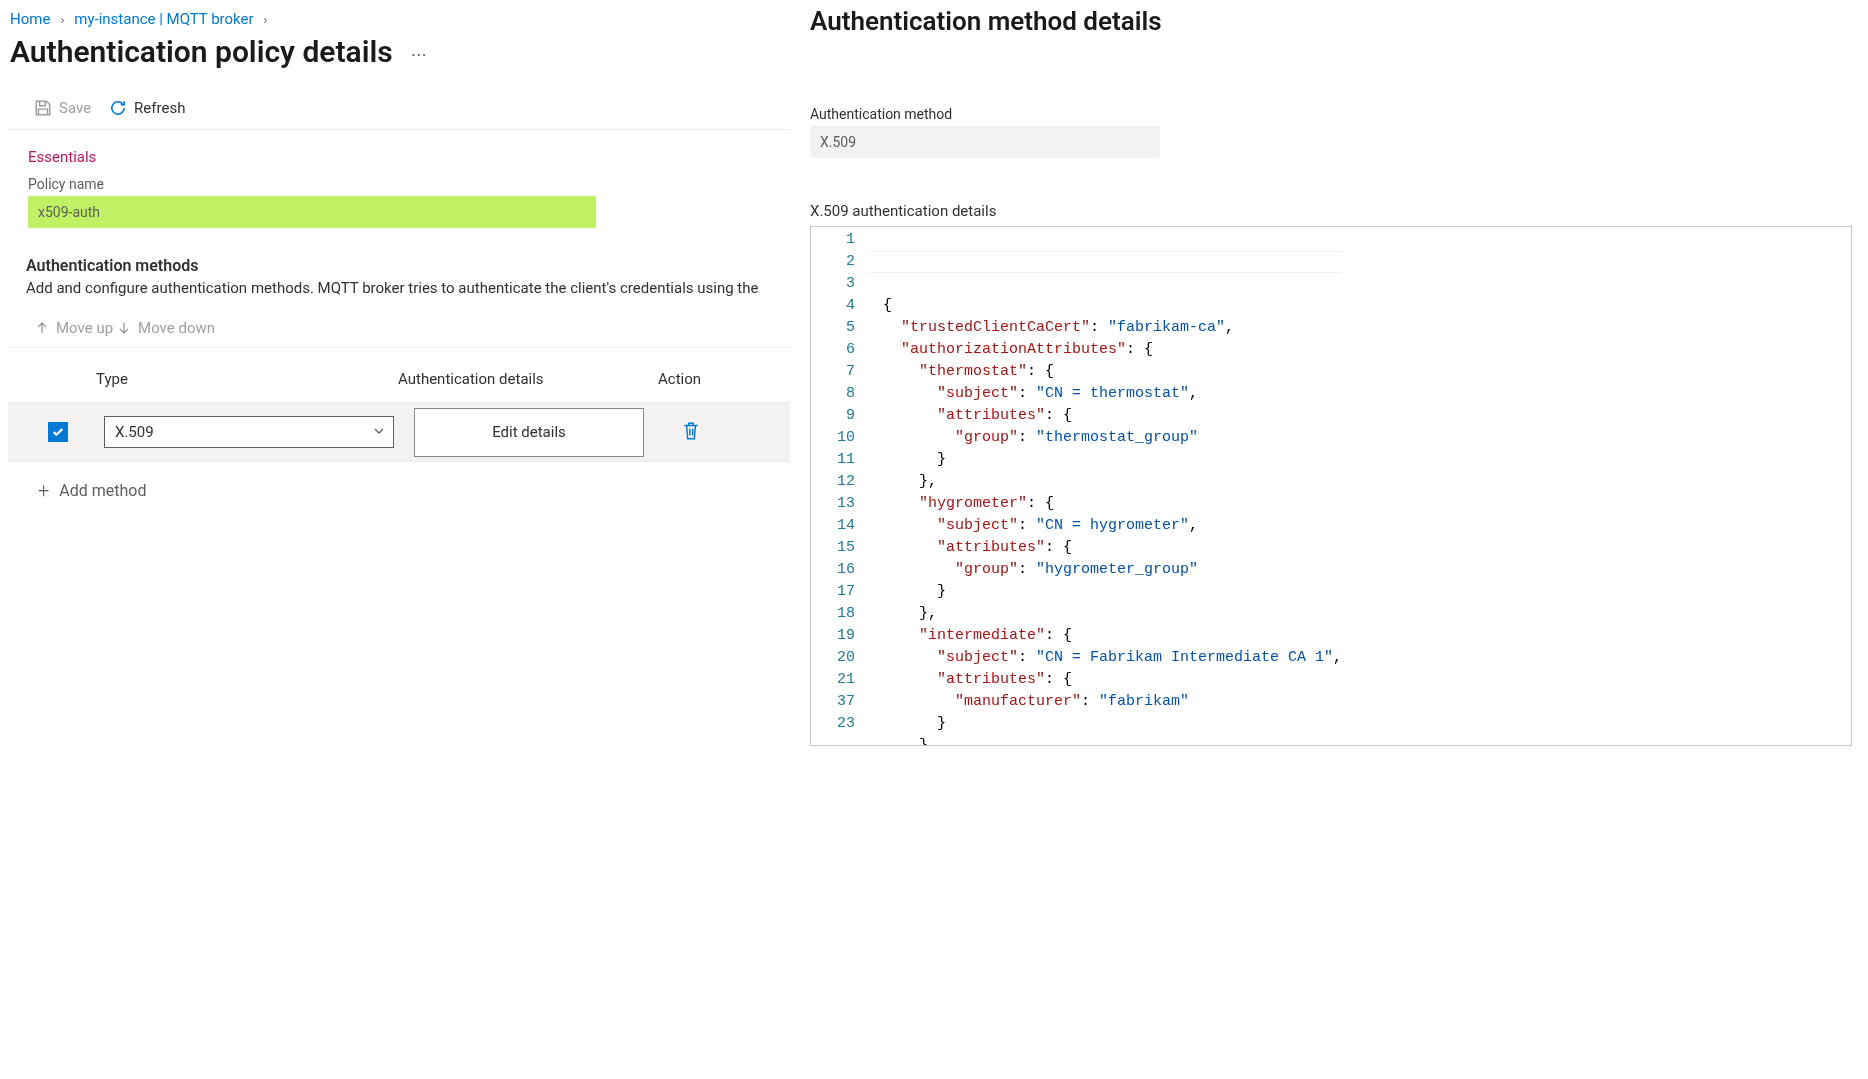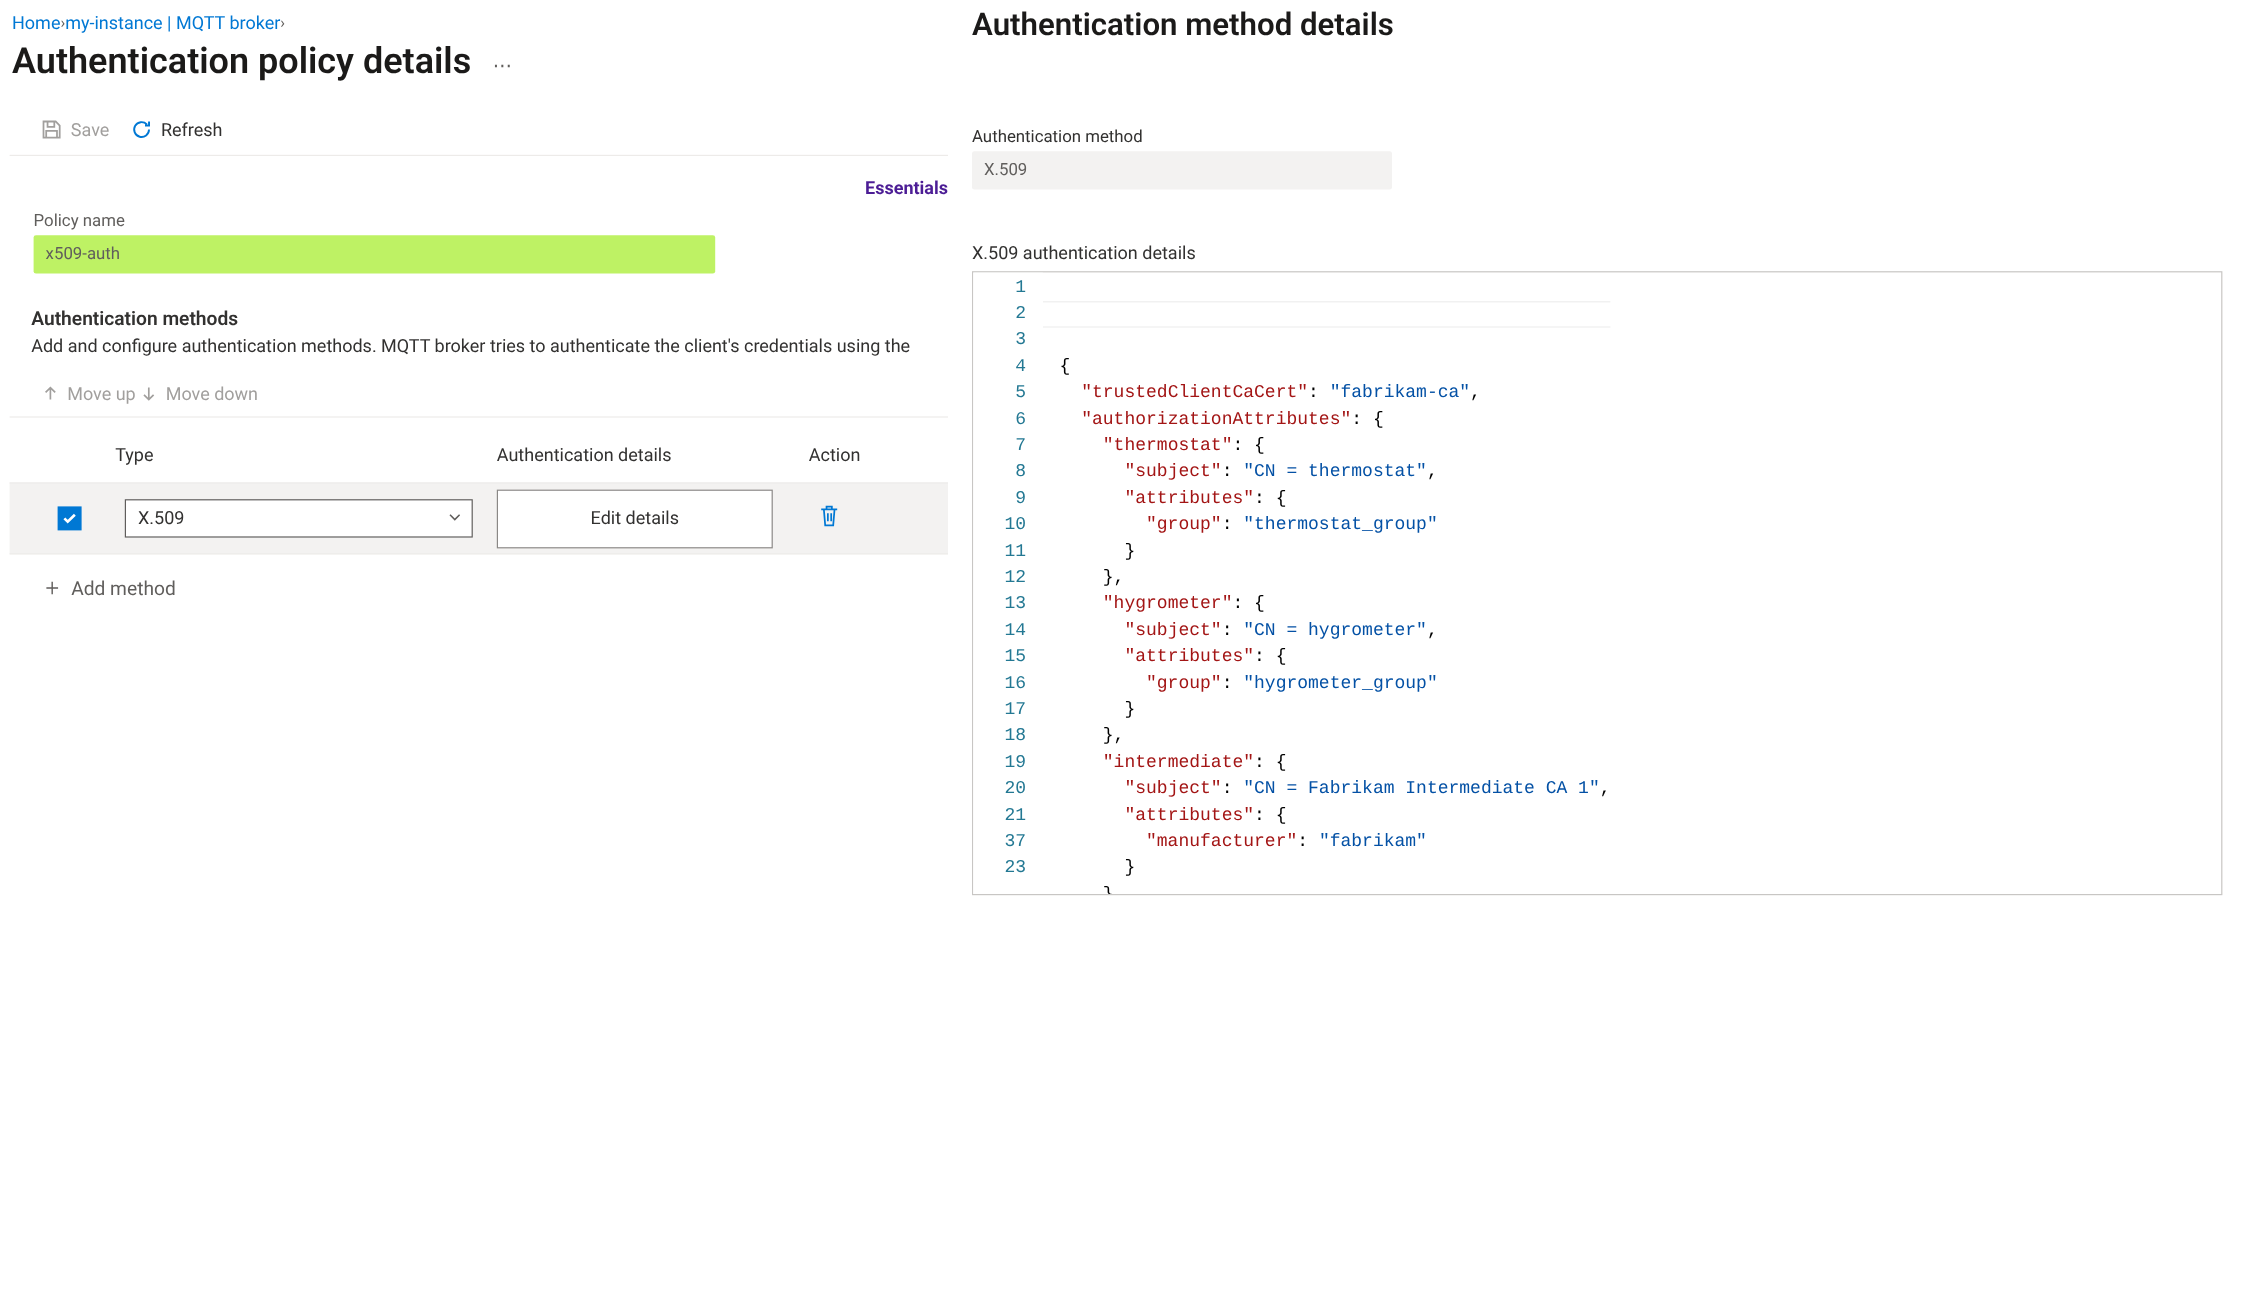--- a/index.html
+++ b/index.html
@@ -10,53 +10,53 @@
     background: #fff;
     width: 1868px;
     height: 1079px;
     overflow: hidden;
     display: flex;
   }
   .left-pane { width: 790px; padding: 8px 0 0 8px; display: flex; flex-direction: column; }
   .right-pane { flex: 1; padding: 0 16px 0 20px; display: flex; flex-direction: column; }
 
   
-  .breadcrumb { display: flex; align-items: center; font-size: 15px; color: #0078d4; padding: 2px 0 6px 2px; }
+  .breadcrumb { display: flex; align-items: center; gap: 10px; font-size: 15px; color: #0078d4; padding: 2px 0 6px 2px; }
   .breadcrumb a { color: #0078d4; text-decoration: none; cursor: pointer; }
   .breadcrumb .sep { color: #605e5c; font-size: 13px; }
 
   
   .page-title-row { display: flex; align-items: center; gap: 18px; padding: 0 0 20px 2px; }
   .page-title { font-size: 30px; font-weight: 600; color: #1b1a19; }
   .more-dots { color: #605e5c; font-size: 16px; cursor: pointer; letter-spacing: 1px; padding-top: 6px; }
 
   
   .toolbar { display: flex; align-items: center; gap: 18px; padding: 10px 0 12px 26px; border-bottom: 1px solid #edebe9; }
   .tbtn { display: inline-flex; align-items: center; gap: 7px; font-size: 15px; color: #323130; cursor: pointer; }
   .tbtn.disabled { color: #a19f9d; cursor: default; }
   .tbtn svg { width: 18px; height: 18px; flex: 0 0 18px; }
 
   
-  .section-heading { font-size: 15px; font-weight: 700; color: #4c1d95; padding: 18px 0 10px 20px; text-align: right; }
+  .section-heading { font-size: 15px; font-weight: 400; color: #be185d; padding: 18px 0 10px 20px; }
   .field-label { font-size: 14px; color: #605e5c; padding: 0 0 4px 20px; }
   .ro-input { display: inline-block; background: #bef264; color: #605e5c; font-size: 14px; padding: 8px 10px; margin-left: 20px; width: 568px; border-radius: 2px; }
 
   
   .methods-title { font-size: 16px; font-weight: 600; padding: 28px 0 2px 18px; }
   .methods-desc { font-size: 15px; color: #323130; padding: 2px 0 18px 18px; white-space: nowrap; overflow: hidden; }
 
   .move-row { display: flex; gap: 3px; padding: 4px 0 10px 26px; border-bottom: 1px solid #edebe9; }
   .move-btn { display: inline-flex; align-items: center; gap: 6px; color: #a19f9d; font-size: 15px; cursor: default; }
   .move-btn svg { width: 16px; height: 16px; }
 
   
   .grid-head { display: flex; padding: 22px 0 14px 0; font-size: 15px; color: #323130; }
   .col-check { width: 80px; }
   .col-type { width: 310px; padding-left: 8px; }
-  .col-auth { width: 260px; margin-left: 16px; }
+  .col-auth { width: 260px; }
   .col-action { width: 100px; }
 
   .grid-row { display: flex; align-items: center; background: #f3f2f1; height: 60px; border-top: 1px solid #edebe9; border-bottom: 1px solid #edebe9; }
   .checkbox { width: 20px; height: 20px; background: #0078d4; display: flex; align-items: center; justify-content: center; margin-left: 40px; cursor: pointer; }
   .checkbox svg { width: 14px; height: 14px; stroke: #fff; stroke-width: 2.5; fill: none; }
 
   .select { display: flex; align-items: center; justify-content: space-between; background: #fff; border: 1px solid #605e5c; height: 32px; width: 290px; padding: 0 8px 0 10px; margin-left: 16px; cursor: pointer; font-size: 15px; }
   .select .chev { color: #605e5c; }
 
   .edit-btn { display: flex; align-items: center; justify-content: center; background: #fff; border: 1px solid #8a8886; height: 49px; width: 230px; margin-left: 20px; font-size: 15px; cursor: pointer; }

